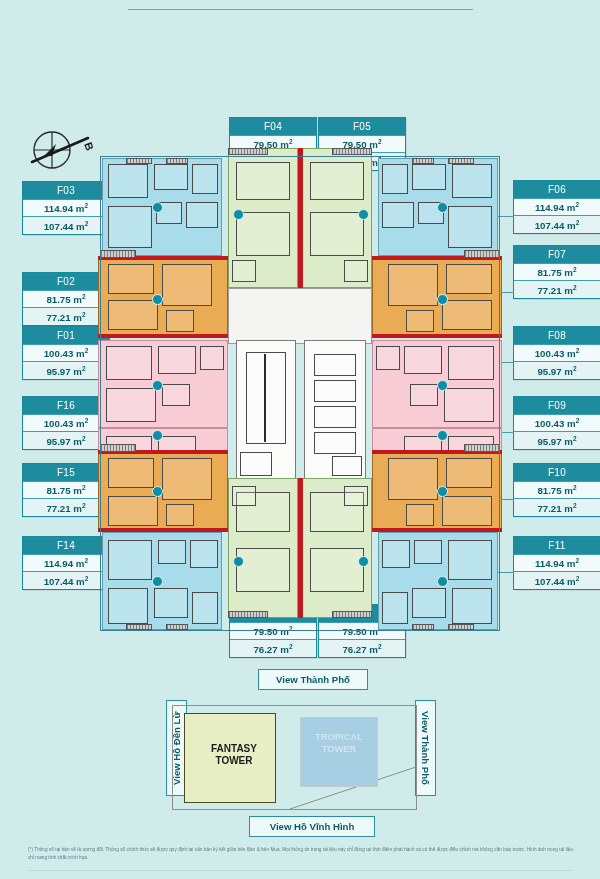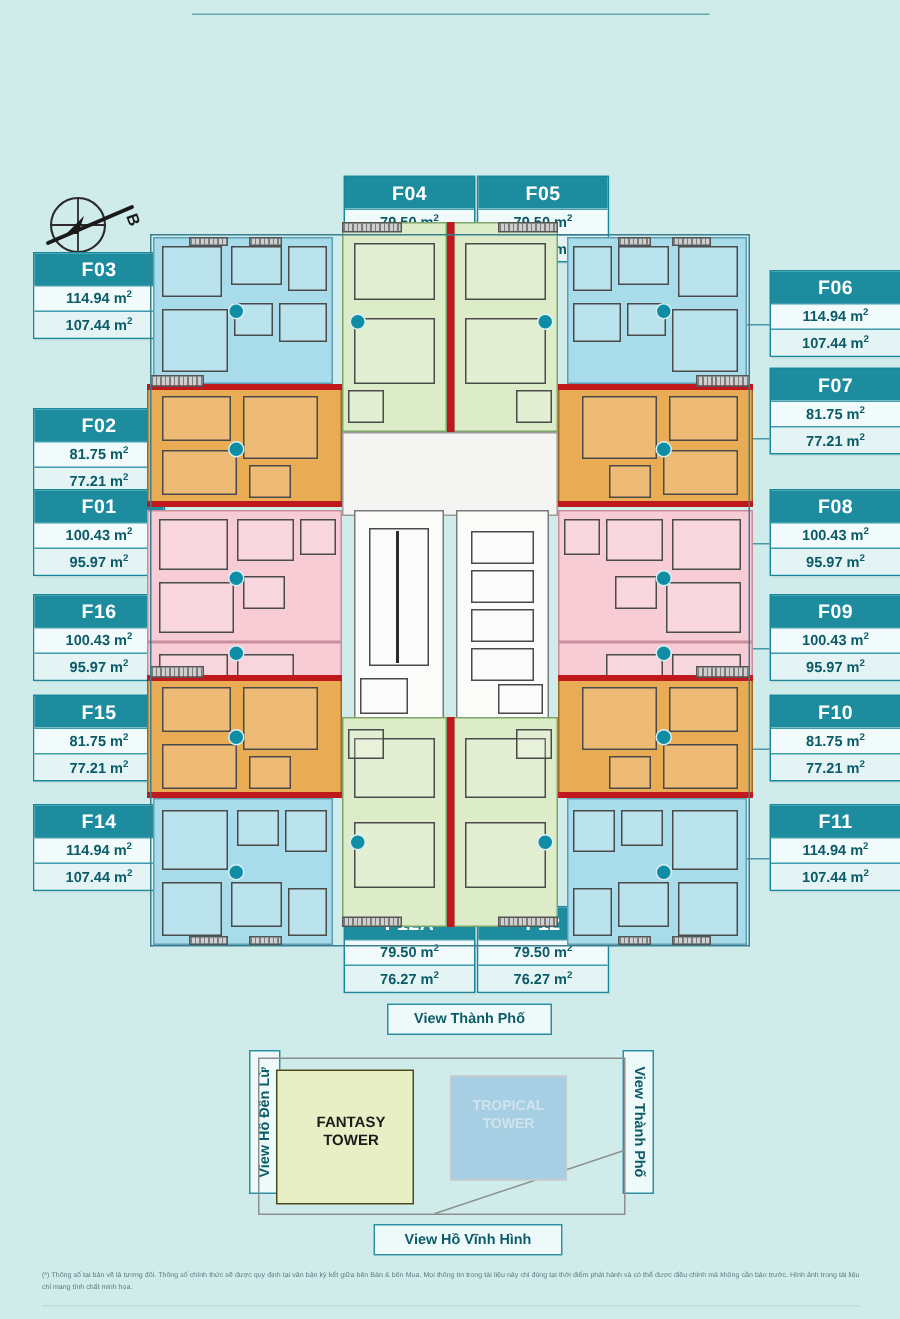--- a/index.html
+++ b/index.html
@@ -29,21 +29,21 @@
   
   .compass{position:absolute;left:22px;top:122px;width:80px;height:58px;}
   
   .lbl{
     position:absolute;width:88px;
     border:1px solid #17879c;background:#eaf7f7;
     box-sizing:border-box;
     box-shadow:1px 1px 0 rgba(0,0,0,.07);
   }
   .lbl .code{
-    background:#1d8c9e;color:#fff;font-size:13px;font-weight:bold;
+    background:#1d8c9e;color:#fff;font-size:10px;font-weight:normal;
     text-align:center;padding:2.5px 0 3px;letter-spacing:.3px;
   }
   .lbl .area{
     font-size:9.7px;font-weight:bold;color:#0c5b68;
     text-align:center;padding:2.2px 0 2.4px;
     border-top:1px solid #3f9dae;background:#f2fbfb;
   }
   .lbl .area.net{background:#e4f4f5;}
   .lbl sup{font-size:6.5px;vertical-align:super;}
   
@@ -126,21 +126,21 @@
   <svg width="80" height="58" viewBox="0 0 80 58">
     <circle cx="30" cy="28" r="18" fill="none" stroke="#2b2b2b" stroke-width="1.4"></circle>
     <line x1="30" y1="10" x2="30" y2="46" stroke="#2b2b2b" stroke-width="1.2"></line>
     <line x1="12" y1="28" x2="48" y2="28" stroke="#2b2b2b" stroke-width="1.2"></line>
     <path d="M10,40 L66,16" stroke="#1a1a1a" stroke-width="2.6" stroke-linecap="round"></path>
     <path d="M22,34 L34,22 L30,34 Z" fill="#1a1a1a"></path>
     <text x="62" y="22" font-size="11" font-weight="bold" fill="#1a1a1a" font-family="Liberation Sans, sans-serif" transform="rotate(70 62 22)">B</text>
   </svg>
 </div>
 
-<div class="lbl" style="left:22px;top:168px;">
+<div class="lbl" style="left:22px;top:181px;">
   <div class="code">F03</div>
   <div class="area"><span>114.94 m</span><sup>2</sup></div>
   <div class="area net"><span>107.44 m</span><sup>2</sup></div>
 </div>
 <div class="conn" style="left:110px;top:216px;width:38px;"></div>
 
 <div class="lbl" style="left:22px;top:272px;">
   <div class="code">F02</div>
   <div class="area"><span>81.75 m</span><sup>2</sup></div>
   <div class="area net"><span>77.21 m</span><sup>2</sup></div>

